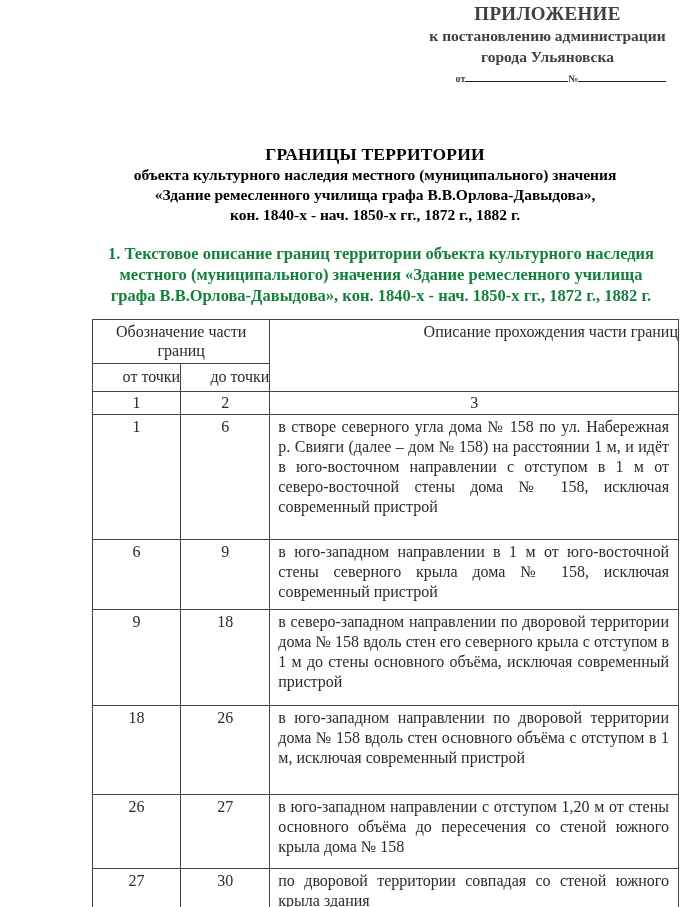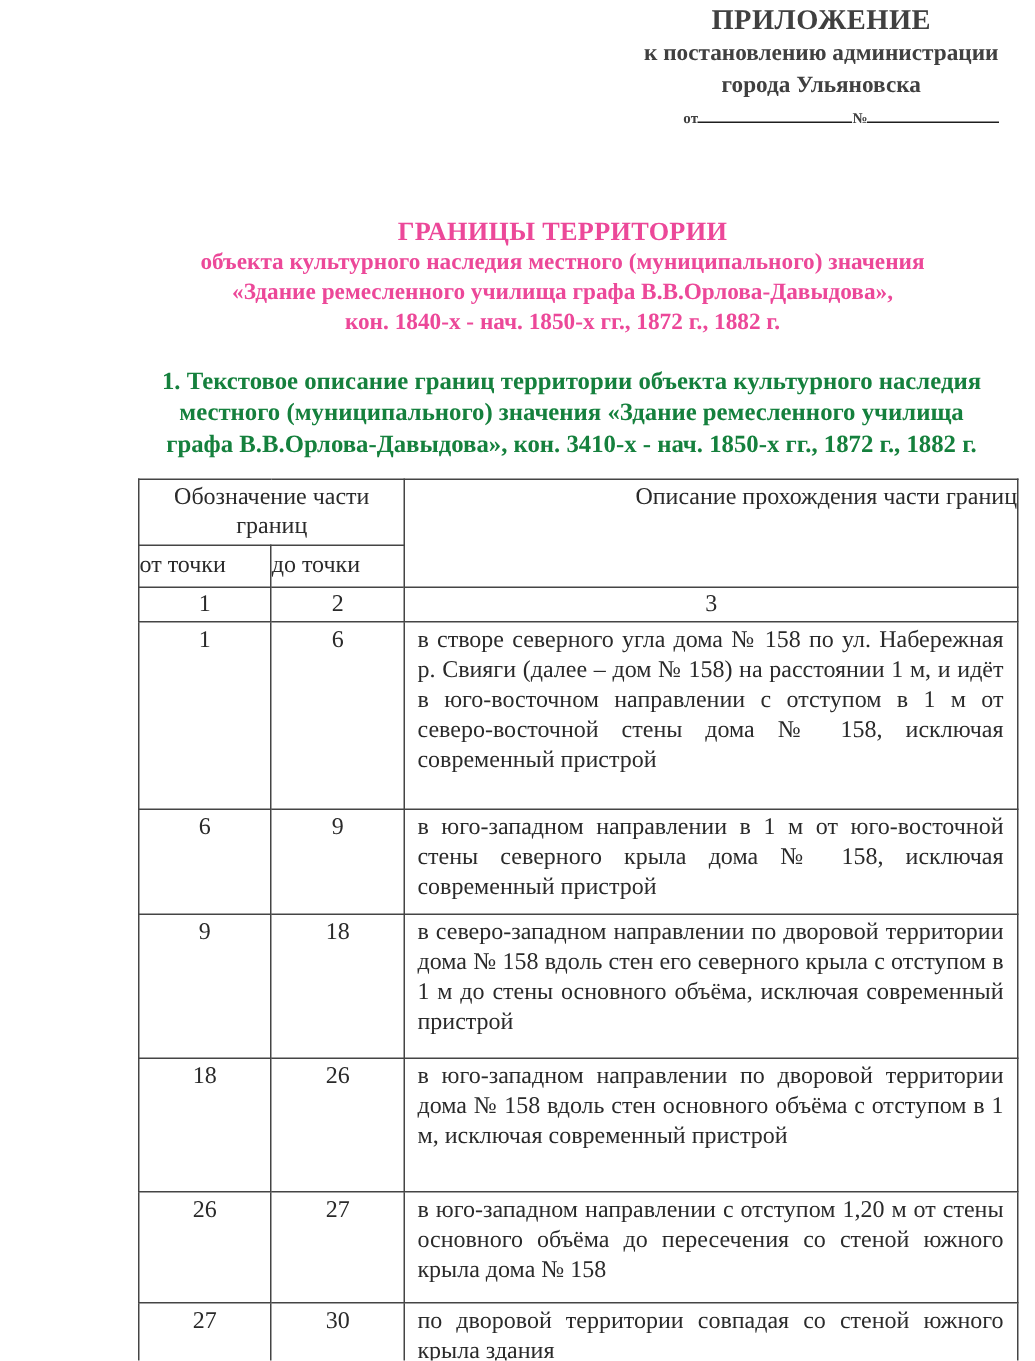--- a/index.html
+++ b/index.html
@@ -12,41 +12,41 @@
     position: absolute; left: 405px; top: 2px; width: 285px;
     text-align: center; font-family: "Liberation Serif", serif; font-weight: bold;
     color: #404040;
   }
   .appendix .t1 { font-size: 19px; line-height: 23px; letter-spacing: 0.3px; }
   .appendix .t2 { font-size: 15.5px; line-height: 21px; }
   .appendix .sig { font-size: 10px; line-height: 21px; text-align: center; padding-left: 27px; white-space: nowrap; }
   .appendix .line { display: inline-block; border-bottom: 1px solid #1e1e1e; height: 14px; vertical-align: baseline; }
   .title-block {
     position: absolute; left: 60px; top: 143px; width: 630px;
-    text-align: center; font-family: "Liberation Serif", serif; font-weight: bold; color: #ec4899;
+    text-align: center; font-family: "Liberation Serif", serif; font-weight: bold; color: #000000;
   }
   .title-block .main { font-size: 17.5px; line-height: 22px; letter-spacing: 0.2px; }
   .title-block .sub { font-size: 15.5px; line-height: 20px; }
   .section-heading {
     position: absolute; left: 75px; top: 243px; width: 612px;
     text-align: center; font-family: "Liberation Serif", serif; font-weight: bold;
     font-size: 16.5px; line-height: 21px; color: #15803d;
   }
   table.bounds {
     position: absolute; left: 92px; top: 319px; width: 587px;
     border-collapse: collapse; table-layout: fixed;
     font-family: "Liberation Serif", serif; font-size: 16px; color: #2a2a2a;
   }
   table.bounds td, table.bounds th {
     border: 1px solid #444; padding: 0; font-weight: normal; vertical-align: top;
   }
   .c1 { width: 88px; } .c2 { width: 89px; } .c3 { width: 408px; }
   .hdr-merged { height: 41px; text-align: center; line-height: 19px; padding-top: 2px !important; }
   .hdr-desc { text-align: right; line-height: 19px; padding-top: 2px !important; }
-  .hdr-sub { height: 27px; text-align: left; line-height: 26px; }
+  .hdr-sub { height: 27px; text-align: right; line-height: 26px; }
   .num-row td { height: 22px; text-align: center; line-height: 22px; }
   .pt { text-align: center; line-height: 20px; padding-top: 2px !important; }
   .desc { text-align: justify; line-height: 20px; padding: 2px 9px 2px 8px !important; }
   tr.r1 td { height: 120px; } tr.r2 td { height: 65px; } tr.r3 td { height: 91px; }
   tr.r4 td { height: 84px; } tr.r5 td { height: 69px; } tr.r6 td { height: 46px; }
 </style>
 </head>
 <body>
 
 <div class="appendix">
@@ -61,21 +61,21 @@
 <div class="title-block">
   <div class="main">ГРАНИЦЫ ТЕРРИТОРИИ</div>
   <div class="sub">объекта культурного наследия местного (муниципального) значения</div>
   <div class="sub">«Здание ремесленного училища графа В.В.Орлова-Давыдова»,</div>
   <div class="sub">кон. 1840-х - нач. 1850-х гг., 1872 г., 1882 г.</div>
 </div>
 
 <div class="section-heading">
   <div>1. Текстовое описание границ территории объекта культурного наследия</div>
   <div>местного (муниципального) значения  «Здание ремесленного училища</div>
-  <div>графа В.В.Орлова-Давыдова», кон. 3410-х - нач. 1850-х гг., 1872 г., 1882 г.</div>
+  <div>графа В.В.Орлова-Давыдова», кон. 1840-х - нач. 1850-х гг., 1872 г., 1882 г.</div>
 </div>
 
 <table class="bounds">
   <colgroup>
       <col class="c1">
       <col class="c2">
       <col class="c3">
     </colgroup>
   <tbody>
       <tr>

